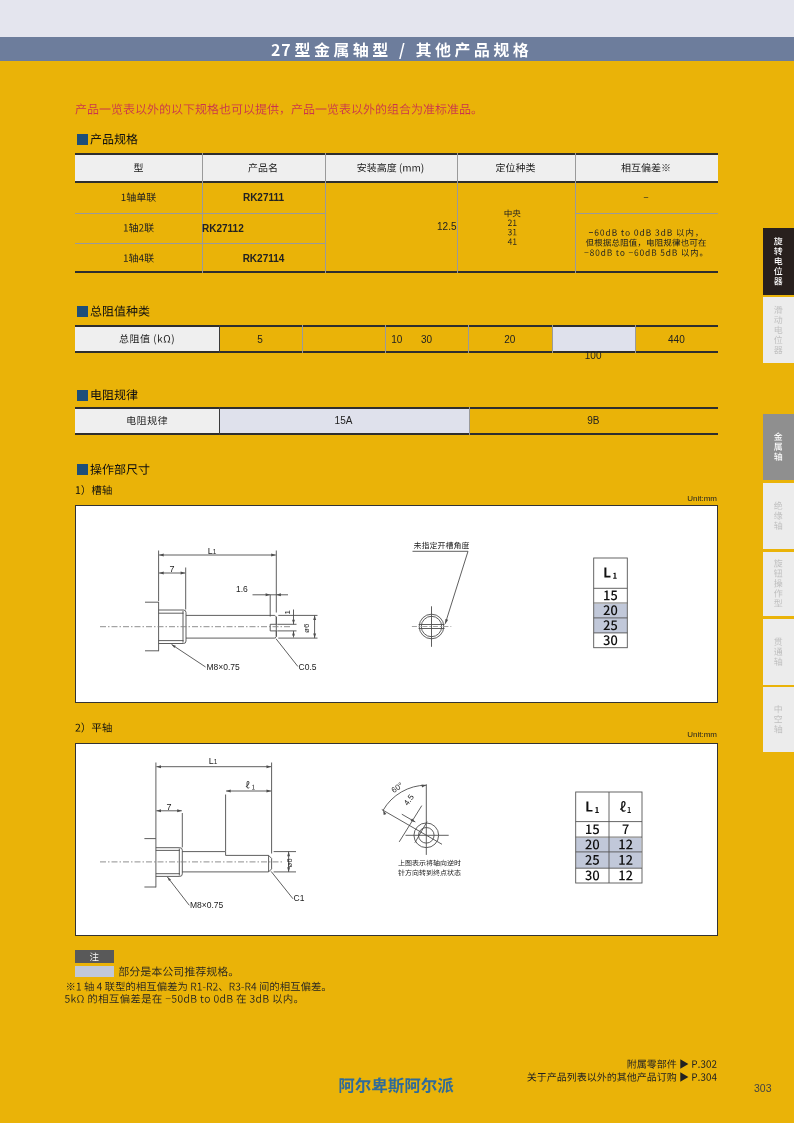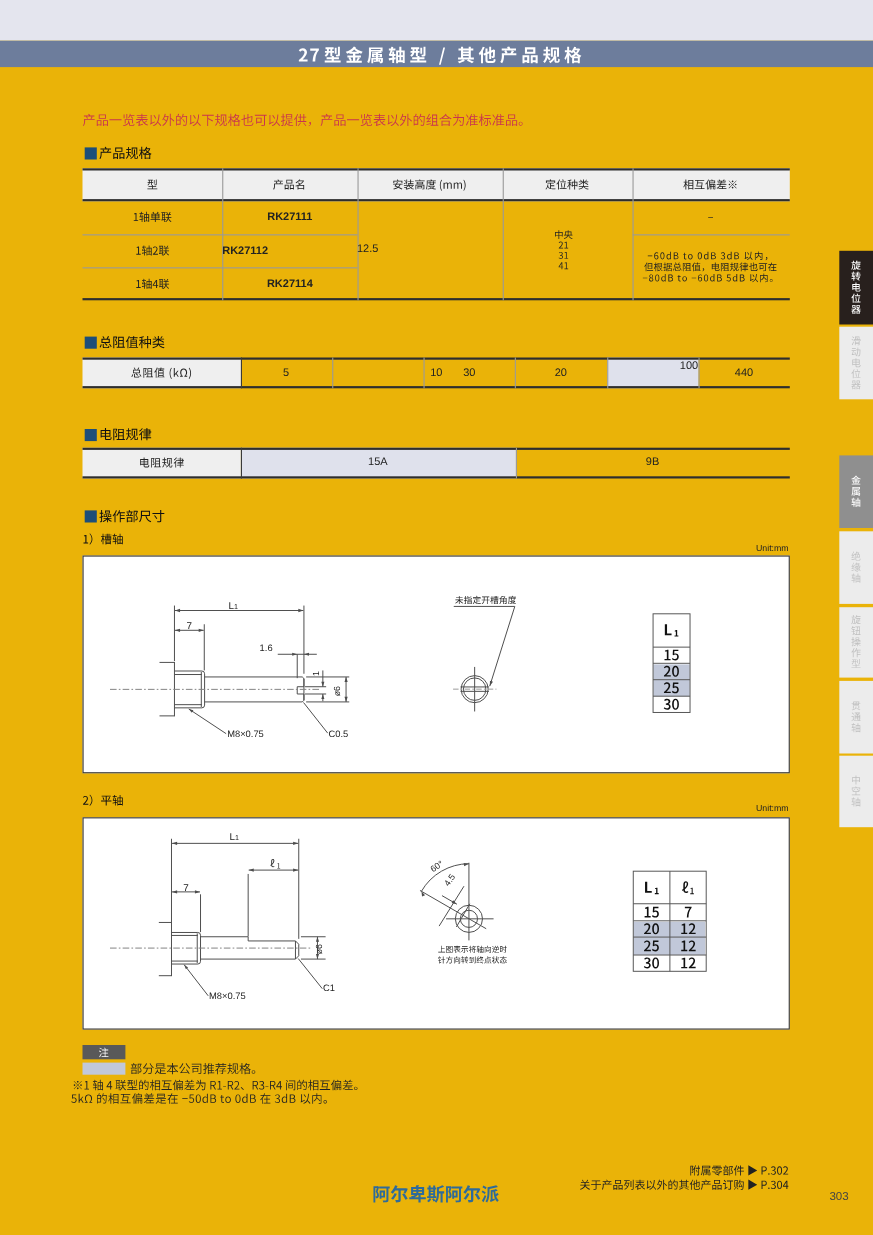--- a/index.html
+++ b/index.html
@@ -16,37 +16,37 @@
     <div style="position:absolute;left:75px;top:212.6px;width:250px;height:1px;background:#9a9a9a"></div>
     <div style="position:absolute;left:574.5px;top:212.6px;width:143.5px;height:1px;background:#9a9a9a"></div>
     <div style="position:absolute;left:75px;top:243.1px;width:250px;height:1px;background:#9a9a9a"></div>
     <div style="position:absolute;left:202px;top:152.5px;width:1px;height:120px;background:#9a9a9a"></div>
     <div style="position:absolute;left:324.5px;top:152.5px;width:1px;height:120px;background:#9a9a9a"></div>
     <div style="position:absolute;left:456.5px;top:152.5px;width:1px;height:120px;background:#9a9a9a"></div>
     <div style="position:absolute;left:574.5px;top:152.5px;width:1px;height:120px;background:#9a9a9a"></div>
     <div style="position:absolute;left:202px;top:192.0px;width:123px;font-weight:bold;font-size:10px;text-align:center;color:#222">RK27111</div>
     <div style="position:absolute;left:202px;top:222.5px;width:123px;font-weight:bold;font-size:10px;color:#222">RK27112</div>
     <div style="position:absolute;left:202px;top:252.8px;width:123px;font-weight:bold;font-size:10px;text-align:center;color:#222">RK27114</div>
-    <div style="position:absolute;left:324.5px;top:220.5px;width:132px;font-size:10px;text-align:left;color:#222">12.5</div>
+    <div style="position:absolute;left:324.5px;top:220.5px;width:132px;font-size:10px;text-align:right;color:#222">12.5</div>
     <div style="position:absolute;left:77px;top:305.8px;width:11px;height:11px;background:#1d4e79"></div>
     <div style="position:absolute;left:75px;top:325px;width:143.5px;height:28px;background:#efefef"></div>
     <div style="position:absolute;left:551.5px;top:325px;width:83.3px;height:28px;background:#dfe1ec"></div>
     <div style="position:absolute;left:75px;top:325px;width:643px;height:2px;background:#2e2e2e"></div>
     <div style="position:absolute;left:75px;top:351px;width:643px;height:2px;background:#2e2e2e"></div>
     <div style="position:absolute;left:218.5px;top:325px;width:1.2px;height:28px;background:#3a3a3a"></div>
     <div style="position:absolute;left:301.8px;top:325px;width:1px;height:28px;background:#9a9a9a"></div>
     <div style="position:absolute;left:385px;top:325px;width:1px;height:28px;background:#9a9a9a"></div>
     <div style="position:absolute;left:468.3px;top:325px;width:1px;height:28px;background:#9a9a9a"></div>
     <div style="position:absolute;left:551.5px;top:325px;width:1px;height:28px;background:#9a9a9a"></div>
     <div style="position:absolute;left:634.8px;top:325px;width:1px;height:28px;background:#9a9a9a"></div>
     <div style="position:absolute;left:218.5px;top:333.5px;width:83.25px;font-size:10px;text-align:center;color:#222">5</div>
     <div style="position:absolute;left:319px;top:333.5px;width:83.25px;font-size:10px;text-align:right;color:#222">10</div>
     <div style="position:absolute;left:385.0px;top:333.5px;width:83.25px;font-size:10px;text-align:center;color:#222">30</div>
     <div style="position:absolute;left:468.25px;top:333.5px;width:83.25px;font-size:10px;text-align:center;color:#222">20</div>
-    <div style="position:absolute;left:551.5px;top:327px;width:83.25px;font-size:10px;text-align:right;color:#222">100</div>
+    <div style="position:absolute;left:551.5px;top:350px;width:83.25px;font-size:10px;text-align:center;color:#222">100</div>
     <div style="position:absolute;left:634.75px;top:333.5px;width:83.25px;font-size:10px;text-align:center;color:#222">440</div>
     <div style="position:absolute;left:77px;top:389.5px;width:11px;height:11px;background:#1d4e79"></div>
     <div style="position:absolute;left:75px;top:407px;width:143.5px;height:27.5px;background:#efefef"></div>
     <div style="position:absolute;left:218.5px;top:407px;width:250px;height:27.5px;background:#dfe1ec"></div>
     <div style="position:absolute;left:75px;top:407px;width:643px;height:2px;background:#2e2e2e"></div>
     <div style="position:absolute;left:75px;top:432.7px;width:643px;height:2px;background:#2e2e2e"></div>
     <div style="position:absolute;left:218.5px;top:407px;width:1.2px;height:27.5px;background:#3a3a3a"></div>
     <div style="position:absolute;left:468.5px;top:407px;width:1px;height:27.5px;background:#9a9a9a"></div>
     <div style="position:absolute;left:218.5px;top:415.2px;width:250px;font-size:10px;text-align:center;color:#222">15A</div>
     <div style="position:absolute;left:468.5px;top:415.2px;width:249.5px;font-size:10px;text-align:center;color:#222">9B</div>

